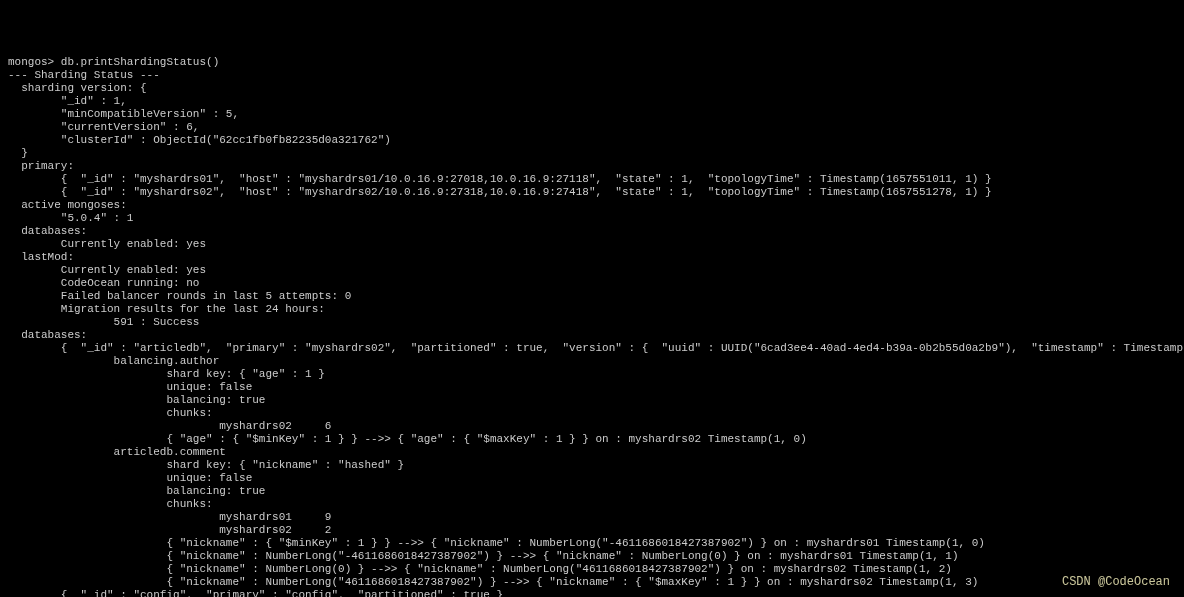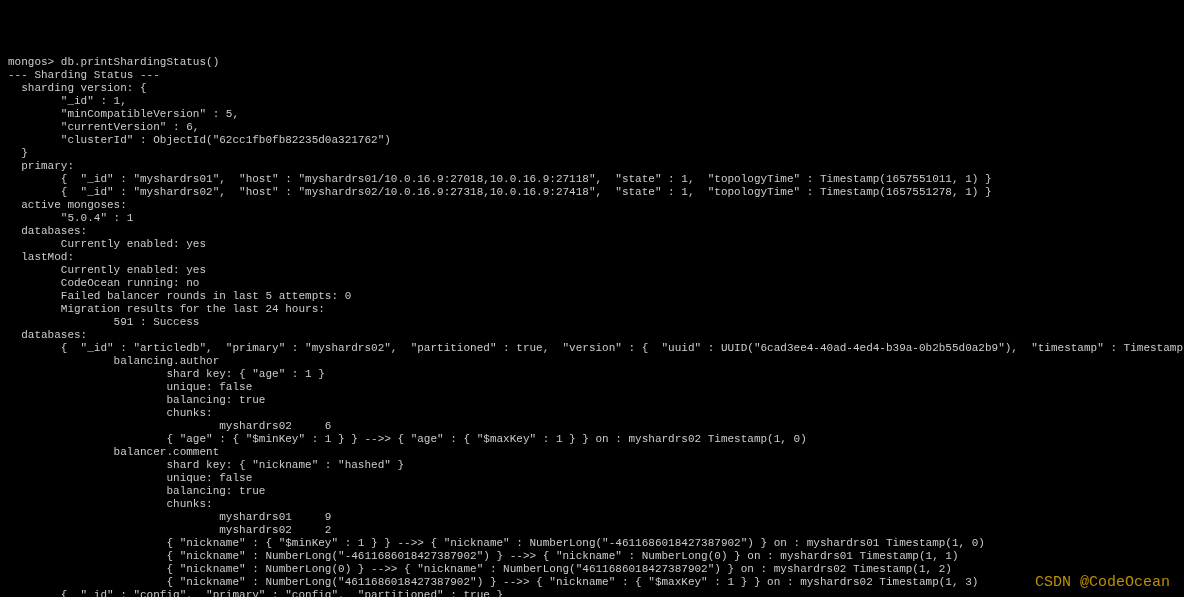--- a/index.html
+++ b/index.html
@@ -12,22 +12,22 @@
     line-height: 13px;
     white-space: pre;
     width: 1184px;
     box-sizing: border-box;
     overflow: hidden;
   }
   .watermark {
     position: fixed;
     right: 14px;
     bottom: 8px;
-    color: #eab308;
-    font-size: 15px;
+    color: #fef9c3;
+    font-size: 12px;
     opacity: 0.8;
   }
 </style>
 </head>
 <body>
 
 
 
 <div><span>mongos&gt; </span><span>db.printShardingStatus()</span>
 <span>--- Sharding Status ---</span>
@@ -52,21 +52,21 @@
 <span>                591 : Success</span>
 <span>  databases:</span>
 <span>        {  "_id" : "articledb",  "primary" : "myshardrs02",  "partitioned" : true,  "version" : {  "uuid" : UUID("6cad3ee4-40ad-4ed4-b39a-0b2b55d0a2b9"),  "timestamp" : Timestamp(1657551846, 36),  "lastMod" : 1 } }</span>
 <span>                balancing.author</span>
 <span>                        shard key: { "age" : 1 }</span>
 <span>                        unique: false</span>
 <span>                        balancing: true</span>
 <span>                        chunks:</span>
 <span>                                myshardrs02     6</span>
 <span>                        { "age" : { "$minKey" : 1 } } --&gt;&gt; { "age" : { "$maxKey" : 1 } } on : myshardrs02 Timestamp(1, 0)</span>
-<span>                balancer.comment</span>
+<span>                articledb.comment</span>
 <span>                        shard key: { "nickname" : "hashed" }</span>
 <span>                        unique: false</span>
 <span>                        balancing: true</span>
 <span>                        chunks:</span>
 <span>                                myshardrs01     9</span>
 <span>                                myshardrs02     2</span>
 <span>                        { "nickname" : { "$minKey" : 1 } } --&gt;&gt; { "nickname" : NumberLong("-4611686018427387902") } on : myshardrs01 Timestamp(1, 0)</span>
 <span>                        { "nickname" : NumberLong("-4611686018427387902") } --&gt;&gt; { "nickname" : NumberLong(0) } on : myshardrs01 Timestamp(1, 1)</span>
 <span>                        { "nickname" : NumberLong(0) } --&gt;&gt; { "nickname" : NumberLong("4611686018427387902") } on : myshardrs02 Timestamp(1, 2)</span>
 <span>                        { "nickname" : NumberLong("4611686018427387902") } --&gt;&gt; { "nickname" : { "$maxKey" : 1 } } on : myshardrs02 Timestamp(1, 3)</span>

